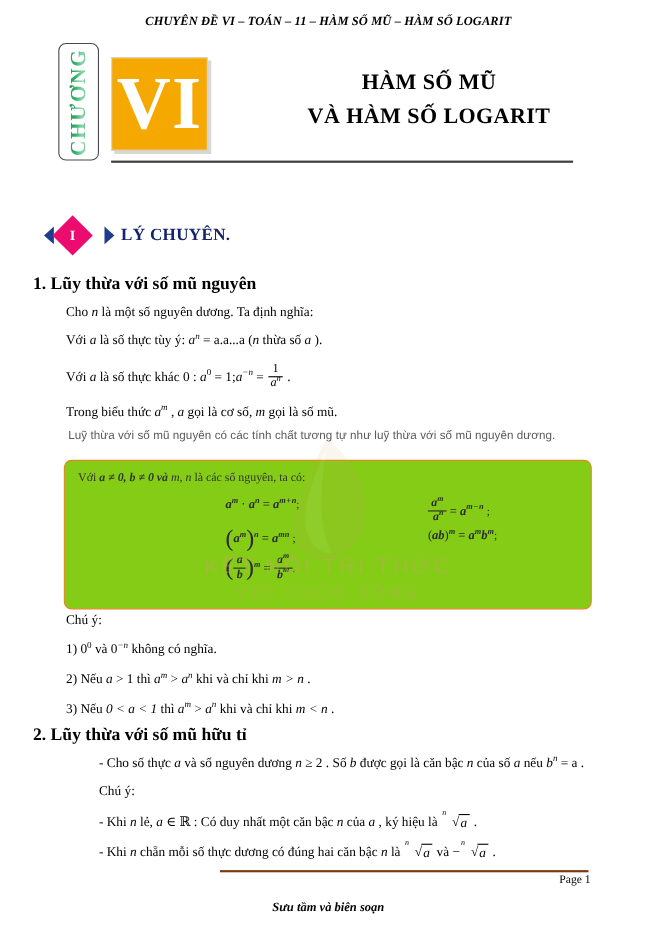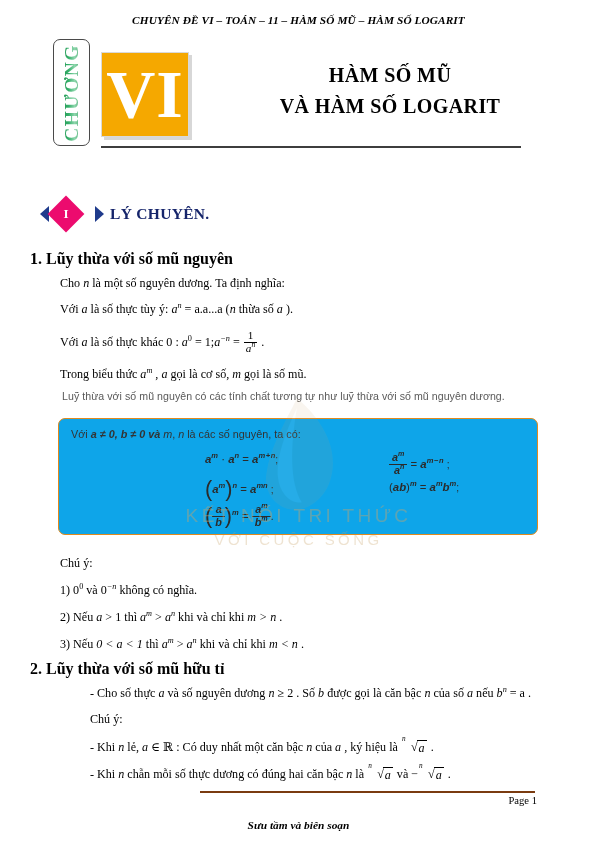--- a/index.html
+++ b/index.html
@@ -246,26 +246,26 @@
     white-space: nowrap;
     letter-spacing: .05px;
   }
 
   
   .fbox {
     position: absolute;
     left: 58px;
     top: 418px;
     width: 480px;
-    height: 117px;
-    background: #0ea5e9;
+    height: 136px;
+    background: #84cc16;
     border: 1.4px solid #e08a1e;
     border-radius: 7px;
     box-sizing: border-box;
-    font-family: Liberation Sans, sans-serif;
+    font-family: Liberation Serif, serif;
     overflow: hidden;
   }
   .fbox-head {
     position: absolute;
     left: 12px; top: 9px;
     font-size: 10.8px;
     color: #333;
     white-space: nowrap;
   }
   .fbox-head b { font-style: italic; }

